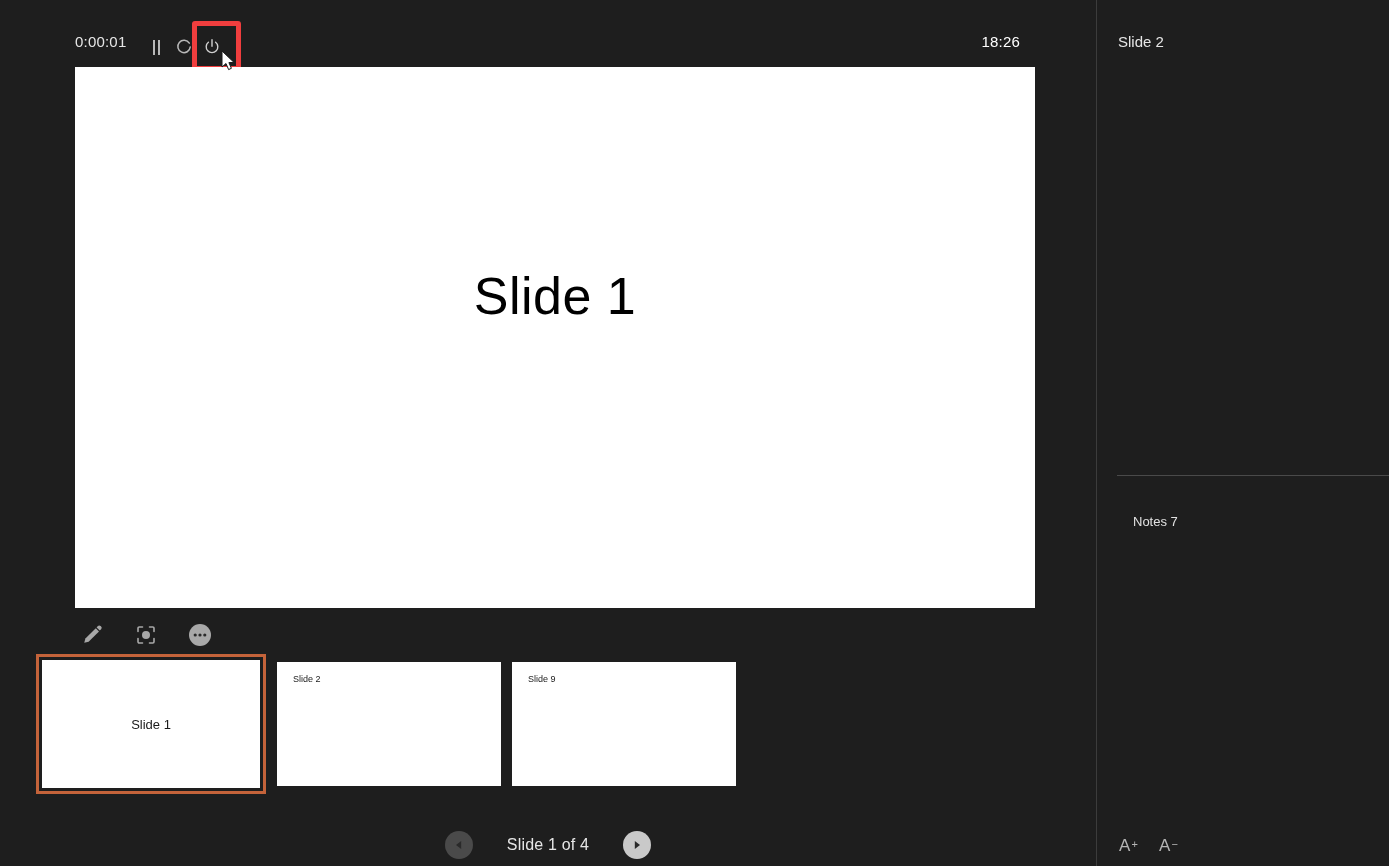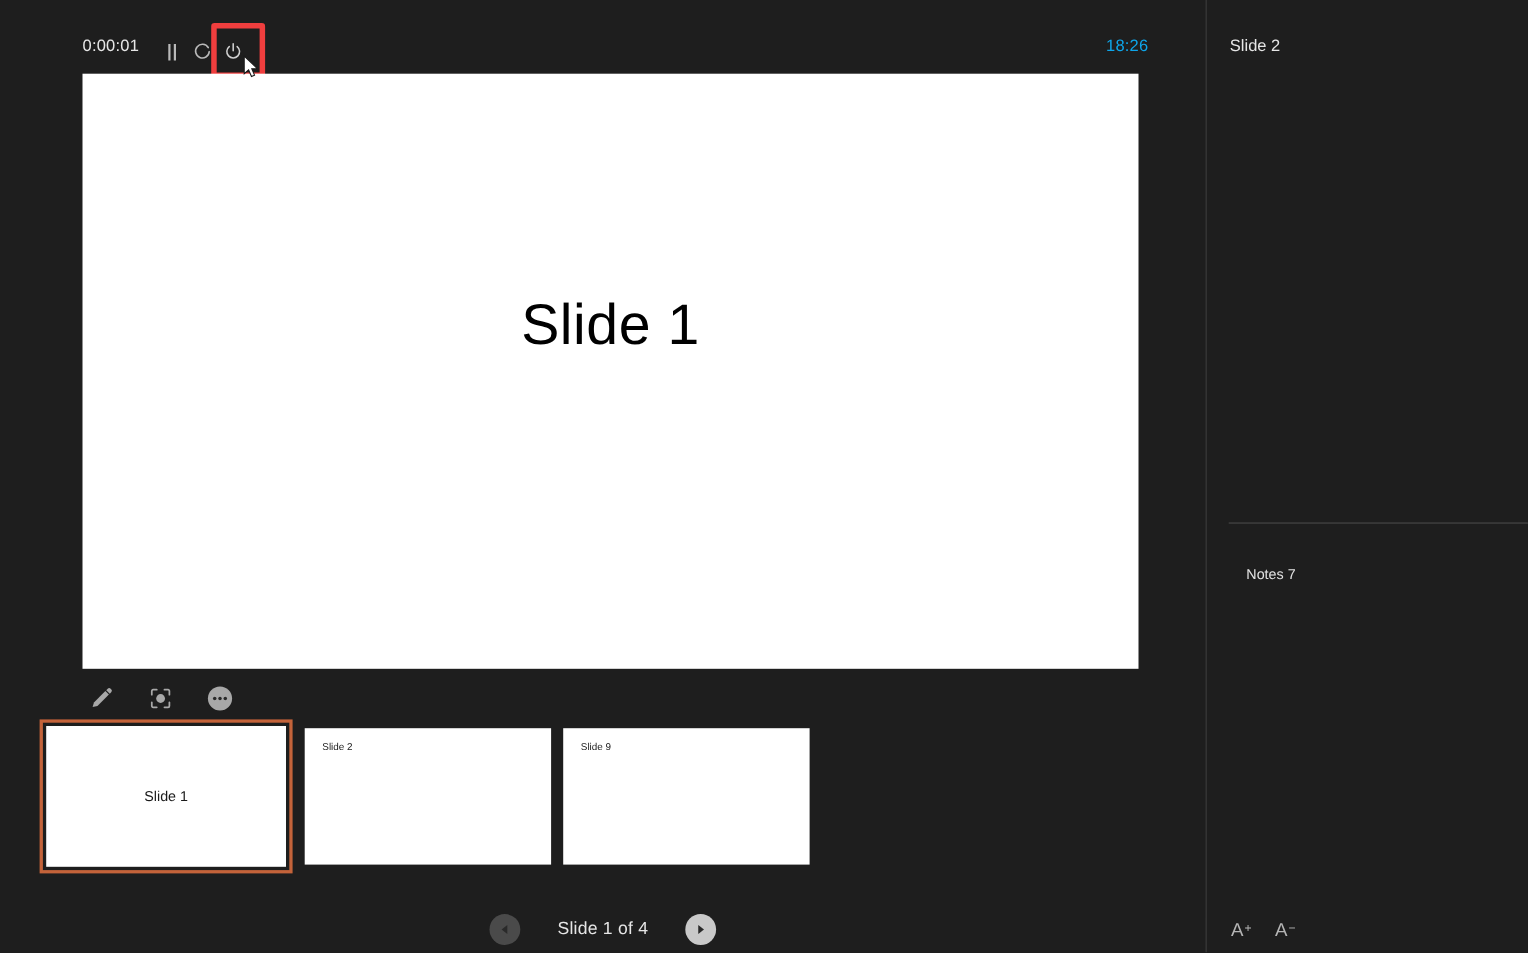--- a/index.html
+++ b/index.html
@@ -72,23 +72,23 @@
     left: 192px; top: 21px;
     width: 39px; height: 40px;
     border: 5px solid #f03e3e;
     border-radius: 3px;
     box-sizing: content-box;
     pointer-events: none;
   }
 
   #clock-text {
     position: absolute;
-    right: 52px; top: 33px;
+    right: 76px; top: 33px;
     font-size: 15px;
-    color: #0ea5e9;
+    color: #ffffff;
     letter-spacing: .2px;
   }
 
   
   #mouse-cursor {
     position: absolute;
     left: 221px; top: 50px;
     width: 16px; height: 22px;
     pointer-events: none;
   }

